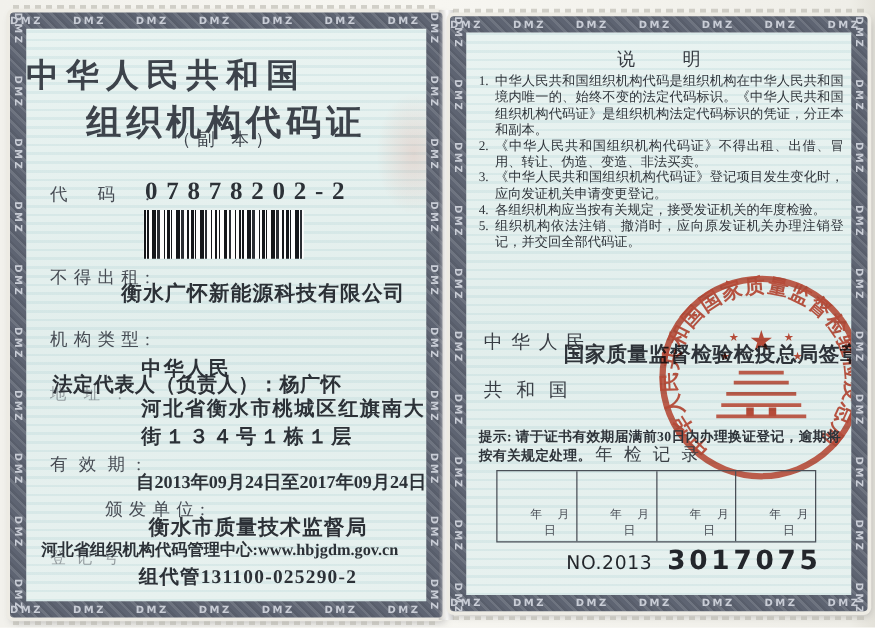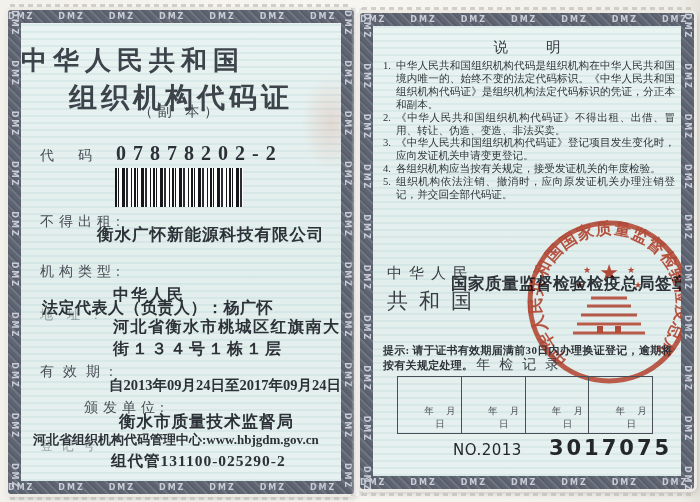--- a/index.html
+++ b/index.html
@@ -79,38 +79,38 @@
   .seal-bleed{position:absolute;left:270px;top:35px;width:80px;height:130px;
     background:radial-gradient(closest-side,rgba(205,70,45,.14),rgba(205,70,45,0) 75%);}
   
   .heading{left:0;right:0;top:12px;text-align:center;font-size:14.5px;font-weight:normal;
     color:#33383f;letter-spacing:38px;text-indent:38px;}
   .notes{position:absolute;left:10px;top:34px;width:292px;color:#30353b;
     font-size:10.6px;line-height:12.9px;text-align:justify;}
   .note-item{position:relative;padding-left:13px;margin:0;}
   .note-num{position:absolute;left:0;top:0;}
   .country1{left:14px;top:238px;font-size:15px;letter-spacing:7px;color:#383d44;}
-  .country2{left:14px;top:261px;font-size:21px;letter-spacing:11px;color:#383d44;}
+  .country2{left:14px;top:277px;font-size:15px;letter-spacing:11px;color:#383d44;}
   .authority{left:78px;top:247px;font-size:16.5px;font-weight:bold;color:#2e3339;letter-spacing:.5px;}
   .seal{position:absolute;left:152px;top:192px;width:168px;height:168px;
     mix-blend-mode:multiply;opacity:.92;}
   .notice{position:absolute;left:10px;top:318px;width:294px;font-size:11px;line-height:13.5px;
     color:#2e3339;white-space:normal;}
   .notice b{font-weight:bold;letter-spacing:.3px;}
   .annual{font-size:14px;font-weight:normal;letter-spacing:9px;color:#3a4046;}
   .check-table{position:absolute;left:24px;top:350px;width:254px;height:56px;
     display:flex;border:1px solid #4a4f57;}
   .check-cell{flex:1;border-right:1px solid #4a4f57;position:relative;margin-left:26px;}
   .check-cell:last-child{border-right:none;}
   .ymd{position:absolute;left:0;right:0;bottom:2px;text-align:center;
     font-size:9.5px;letter-spacing:5px;color:#4a4f57;}
   .serial{position:absolute;left:80px;top:410px;white-space:nowrap;color:#23262b;
     font-family:"DejaVu Sans","Liberation Sans",sans-serif;}
   .serial .pre{font-size:15px;letter-spacing:.5px;}
-  .serial .num{font-size:21px;font-weight:bold;letter-spacing:3px;margin-left:27px;}
+  .serial .num{font-size:21px;font-weight:bold;letter-spacing:3px;margin-left:12px;}
   
   .fold{position:absolute;left:351px;top:8px;width:12px;height:488px;
     background:linear-gradient(90deg,rgba(90,90,100,.25),rgba(255,255,255,.7) 55%,rgba(120,120,130,.28));}
   
   .micro{position:absolute;height:3px;
     background:repeating-linear-gradient(90deg,#b9b7ae 0 5px,transparent 5px 9px);opacity:.6;}
 </style>
 </head>
 <body>
 

